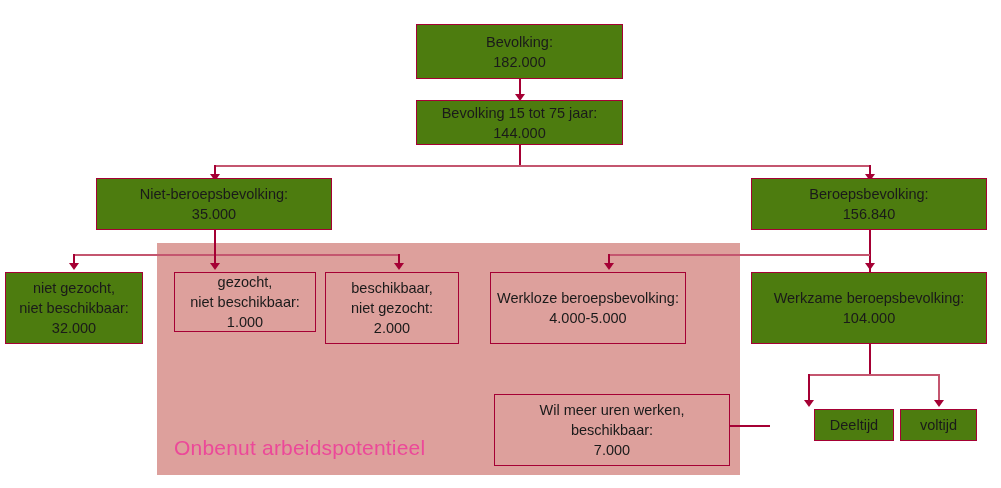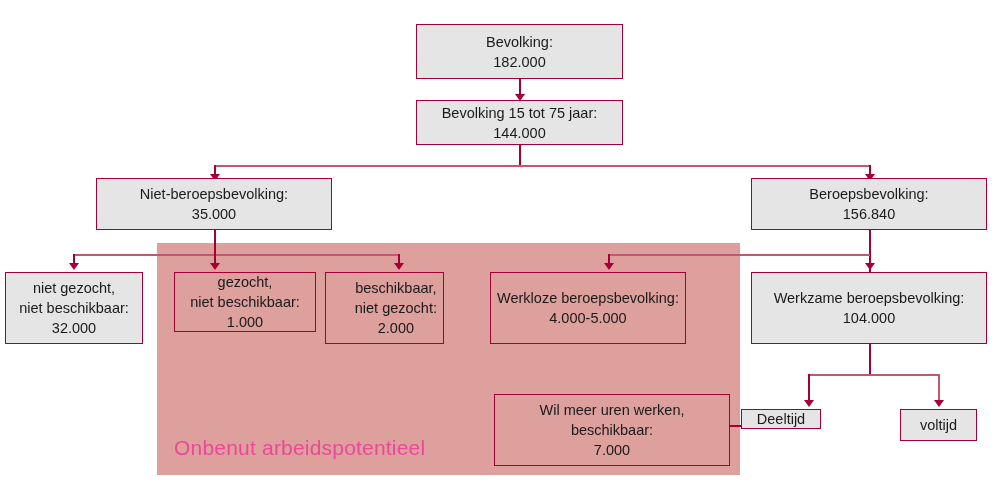--- a/index.html
+++ b/index.html
@@ -33,21 +33,21 @@
     border: 1.6px solid #a50034;
     box-sizing: border-box;
     display: flex;
     align-items: center;
     justify-content: center;
     text-align: center;
     font-size: 14.5px;
     line-height: 1.38;
     color: #1a1a1a;
   }
-  .node.fill-white { background: #e5e5e5; }
+  .node.fill-white { background: #4d7c0f; }
   .node.fill-pink  { background: #dda09c; }
   .node-text { display: block; padding: 0 6px; }
   .edge {
     position: absolute;
     background: #a50034;
   }
   .edge.v { width: 1.6px; }
   .edge.h { height: 1.6px; }
   .edge.soft { background: #c4566f; }
   .arrow {
@@ -139,21 +139,21 @@
   </div>
 
   <div class="node fill-pink" style="left:166px; top:272px; width:142px; height:60px;margin-left:8px;">
     <span>
       <span class="node-text">gezocht,</span>
       <span class="node-text">niet beschikbaar:</span>
       <span class="node-text">1.000</span>
     </span>
   </div>
 
-  <div class="node fill-pink" style="left:325px; top:272px; width:119px; height:72px;justify-content:flex-end;">
+  <div class="node fill-pink" style="left:325px; top:272px; width:134px; height:72px;">
     <span>
       <span class="node-text">beschikbaar,</span>
       <span class="node-text">niet gezocht:</span>
       <span class="node-text">2.000</span>
     </span>
   </div>
 
   <div class="node fill-pink" style="left:490px; top:272px; width:196px; height:72px;">
     <span>
       <span class="node-text">Werkloze beroepsbevolking:</span>
@@ -169,21 +169,21 @@
   </div>
 
   <div class="node fill-pink" style="left:494px; top:394px; width:236px; height:72px;">
     <span>
       <span class="node-text">Wil meer uren werken,</span>
       <span class="node-text">beschikbaar:</span>
       <span class="node-text">7.000</span>
     </span>
   </div>
 
-  <div class="node fill-white" style="left:741px; top:409px; width:80px; height:20px;">
+  <div class="node fill-white" style="left:814px; top:409px; width:80px; height:32px;">
     <span class="node-text">Deeltijd</span>
   </div>
 
   <div class="node fill-white" style="left:900px; top:409px; width:77px; height:32px;">
     <span class="node-text">voltijd</span>
   </div>
 
 </div>
 
 </body></html>

